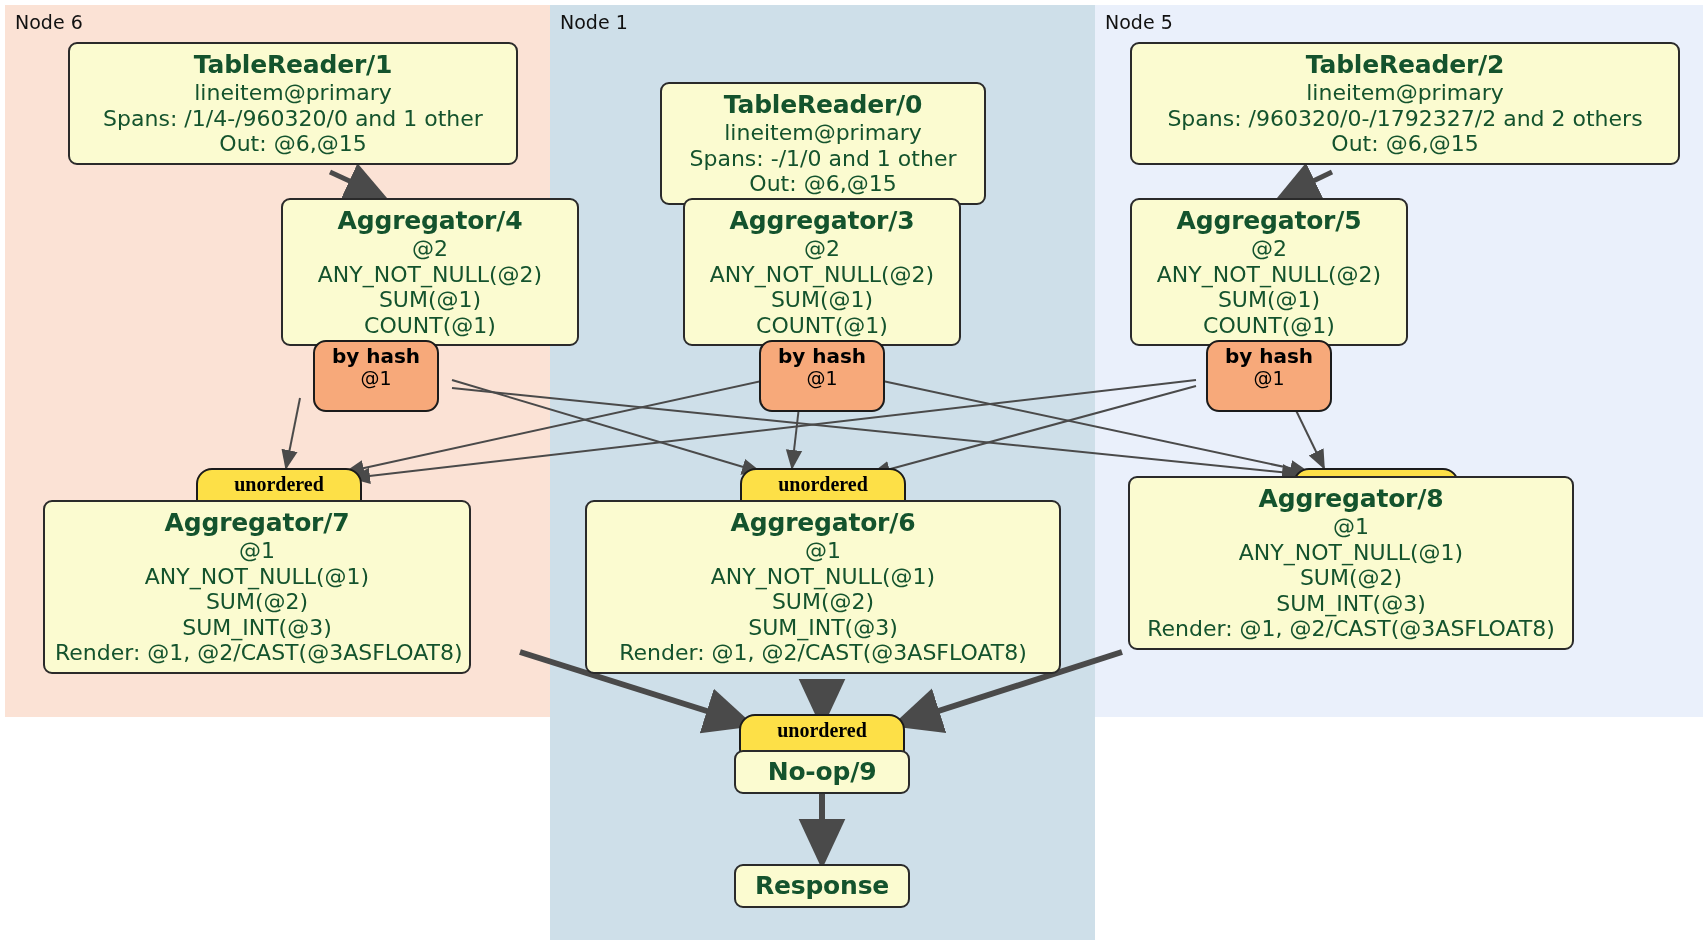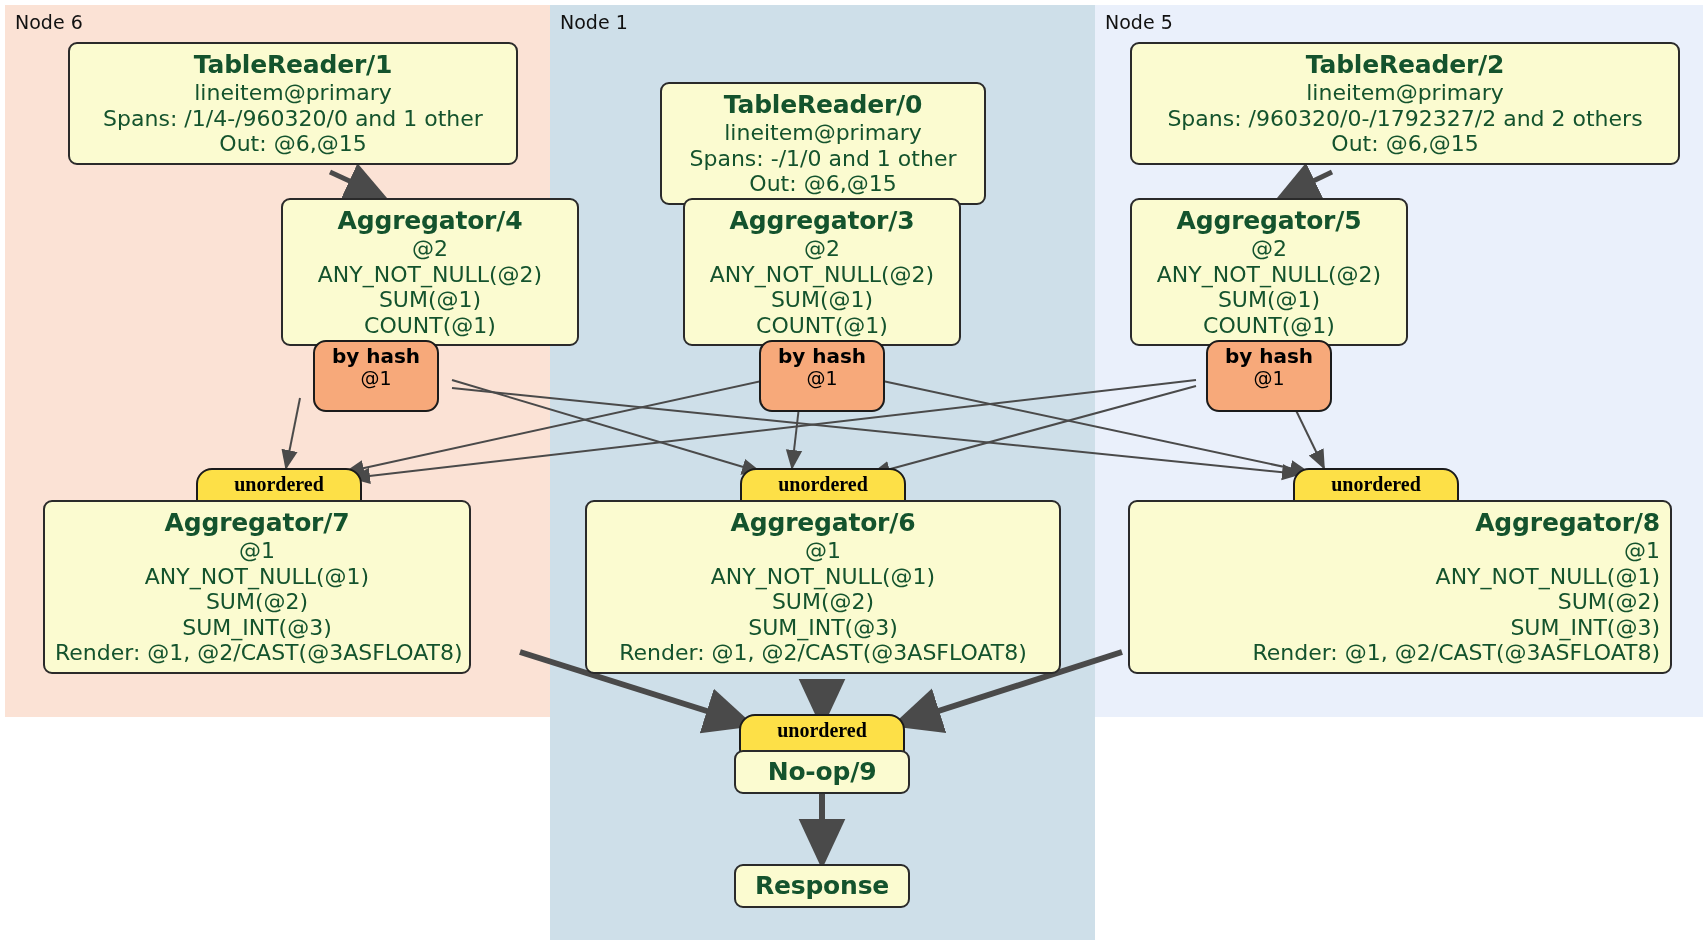--- a/index.html
+++ b/index.html
@@ -232,21 +232,21 @@
 
   <div class="proc" style="left:585px; top:500px; width:476px;">
     <div class="title">Aggregator/6</div>
     <div class="line">@1</div>
     <div class="line">ANY_NOT_NULL(@1)</div>
     <div class="line">SUM(@2)</div>
     <div class="line">SUM_INT(@3)</div>
     <div class="line">Render: @1, @2/CAST(@3ASFLOAT8)</div>
   </div>
 
-  <div class="proc" style="left:1128px; top:500px; width:544px;text-align:right;">
+  <div class="proc" style="left:1128px; top:476px; width:446px;">
     <div class="title">Aggregator/8</div>
     <div class="line">@1</div>
     <div class="line">ANY_NOT_NULL(@1)</div>
     <div class="line">SUM(@2)</div>
     <div class="line">SUM_INT(@3)</div>
     <div class="line">Render: @1, @2/CAST(@3ASFLOAT8)</div>
   </div>
 
   <div class="badge unordered" style="left:739px; top:714px; width:166px;">
     <div>unordered</div>

